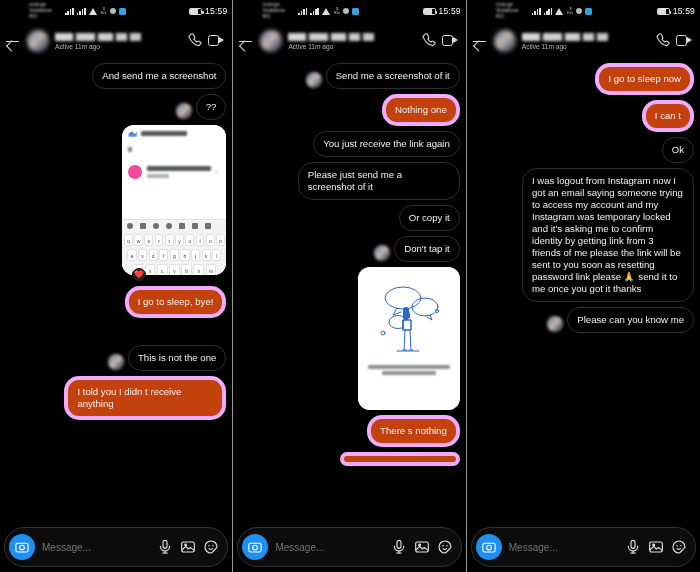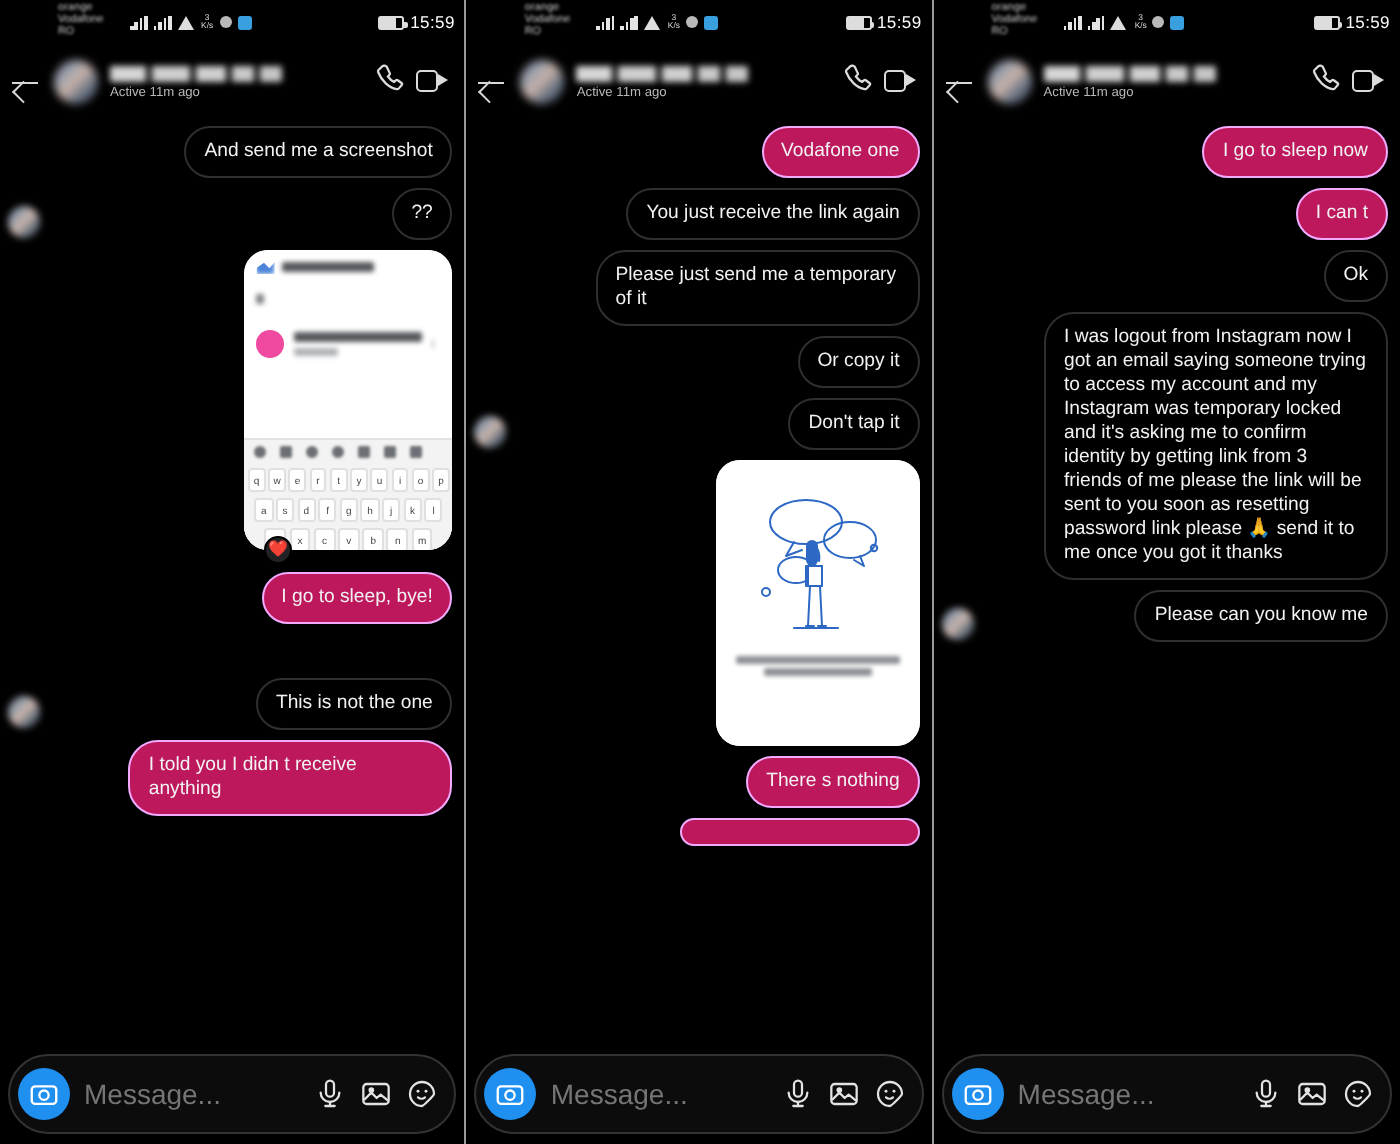--- a/index.html
+++ b/index.html
@@ -113,39 +113,39 @@
     border-left: 5px solid #dcdcdc;
   }
 
   
   .thread {
     flex: 1 1 auto; position: relative; overflow: hidden;
     padding: 3px 6px 0 4px;
   }
   .row { display: flex; align-items: flex-end; margin-bottom: 5px; }
   .row.out { justify-content: flex-end; }
-  .row.in { justify-content: space-between; }
+  .row.in { justify-content: flex-end; }
   .row-av {
     width: 16px; height: 16px; border-radius: 50%;
     background: linear-gradient(135deg,#575b6b 0%,#97a0ad 30%,#cdb5aa 50%,#69737f 72%,#3a404c 100%);
     filter: blur(1.8px);
     flex: 0 0 auto; margin-right: 4px; margin-bottom: 1px;
   }
   .row-av.spacer { background: none; filter: none; }
   .bubble {
     max-width: 162px;
     border-radius: 15px;
     padding: 6px 9px;
     font-size: 9.6px;
     line-height: 1.25;
     color: #f2f2f2;
     word-wrap: break-word;
   }
   .bubble.in { background: #000; border: 1px solid #2d2f31; }
-  .bubble.out { background: #be185d; border: 1px solid #f0abfc; }
+  .bubble.out { background: #c2410c; border: 4px solid #f0abfc; }
   .bubble.big { max-width: 172px; }
 
   
   .img-bubble {
     border-radius: 12px; overflow: hidden;
     background: #fff;
   }
   .shot {
     width: 104px; height: 150px;
     background: #fff;
@@ -224,21 +224,21 @@
     gap: 7px;
   }
   .cam-btn {
     width: 26px; height: 26px; border-radius: 50%;
     background: #1f8ff0;
     display: flex; align-items: center; justify-content: center;
     flex: 0 0 auto;
   }
   .cam-btn svg { display: block; }
   .msg-input {
-    flex: 1 1 auto; color: #8e9194; font-size: 14px;
+    flex: 1 1 auto; color: #8e9194; font-size: 10px;
     background: none; border: none; outline: none;
     font-family: "Liberation Sans", sans-serif;
     min-width: 0;
   }
   .c-ico { flex: 0 0 auto; width: 16px; height: 16px; color: #e3e3e3; }
 </style>
 </head>
 <body>
 
 <div class="sheet">
@@ -472,30 +472,34 @@
           <path d="M6.6 3.5 3.8 6.2c-.5.5-.7 1.3-.4 2 1.3 3.5 3.4 6.5 6 8.9 2.5 2.4 5.6 4 8.7 4.6.7.1 1.4-.1 1.8-.6l2.3-2.7c.4-.5.3-1.2-.2-1.6l-3-2.2c-.5-.3-1.1-.3-1.5.1l-1.4 1.3c-1.9-1-3.6-2.5-5-4.4l1.3-1.4c.4-.4.4-1 .1-1.5L10.2 3.8c-.9-.9-2.6-1.2-3.6-.3Z"></path>
         </svg>
       </div>
       <div class="hdr-ico video-ico">
         <span class="body"></span>
           <span class="lens"></span>
       </div>
     </div>
 
     <div class="thread">
-      <div class="row out">
-        <div class="bubble out">Vodafone one</div>
+      <div class="row in">
+        <div class="row-av"></div>
+        <div class="bubble in">Send me a screenshot of it</div>
+      </div>
+      <div class="row out">
+        <div class="bubble out">Nothing one</div>
       </div>
       <div class="row in">
         <div class="row-av spacer"></div>
         <div class="bubble in">You just receive the link again</div>
       </div>
       <div class="row in">
         <div class="row-av spacer"></div>
-        <div class="bubble in">Please just send me a temporary of it</div>
+        <div class="bubble in">Please just send me a screenshot of it</div>
       </div>
       <div class="row in">
         <div class="row-av spacer"></div>
         <div class="bubble in">Or copy it</div>
       </div>
       <div class="row in">
         <div class="row-av"></div>
         <div class="bubble in">Don't tap it</div>
       </div>
 

